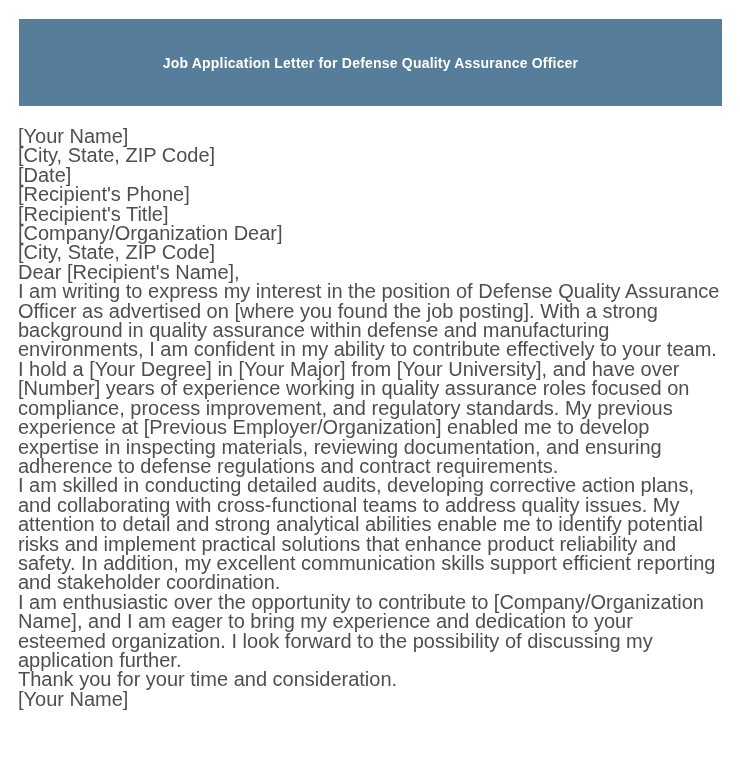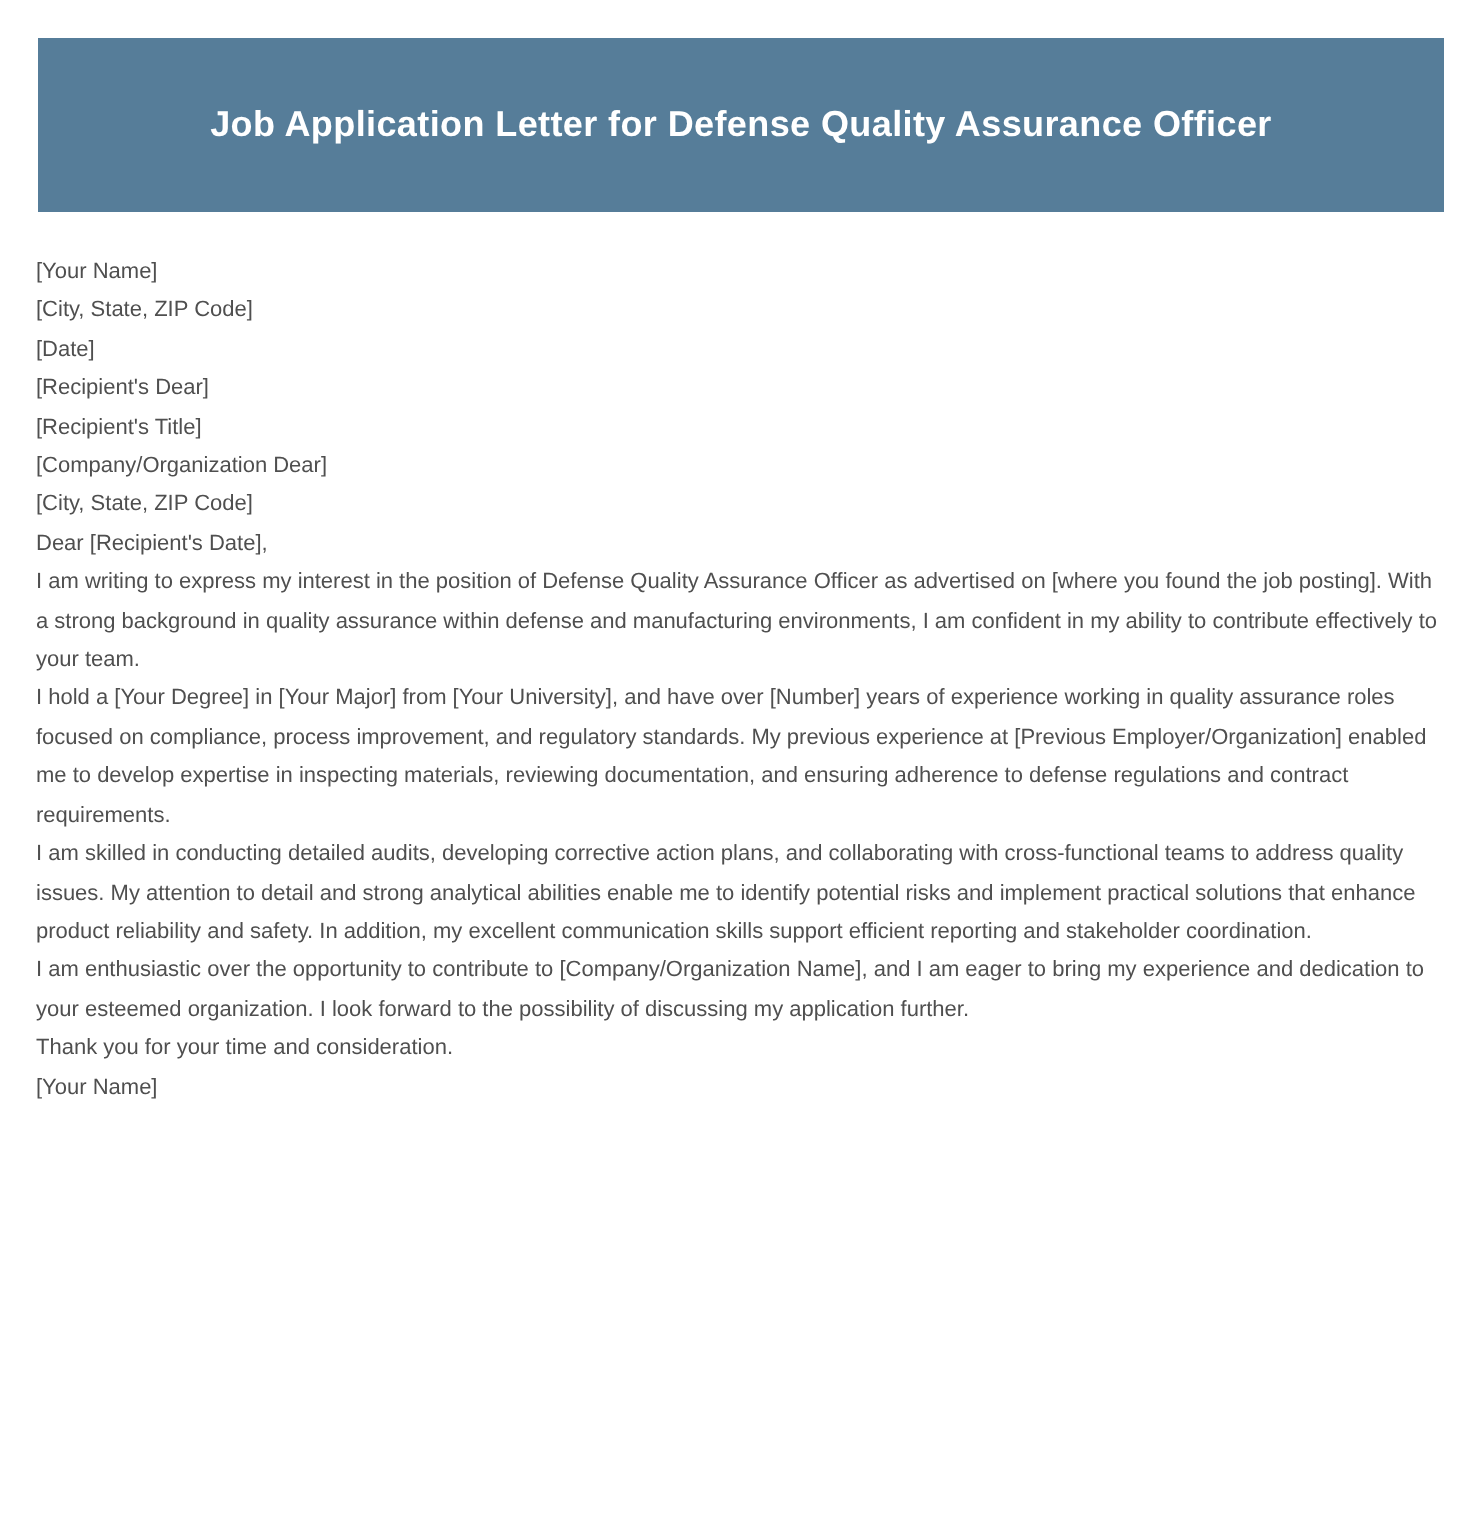--- a/index.html
+++ b/index.html
@@ -20,55 +20,55 @@
     top: 19px;
     width: 703px;
     height: 87px;
     background: #567d99;
     display: flex;
     align-items: center;
     justify-content: center;
   }
   .header-title {
     color: #ffffff;
-    font-size: 18px;
+    font-size: 14px;
     font-weight: 700;
     letter-spacing: 0.2px;
     text-align: center;
     white-space: nowrap;
   }
   .letter-body {
     position: absolute;
     left: 18px;
     top: 127px;
     width: 704px;
     color: #4f4f4f;
-    font-size: 11px;
+    font-size: 20px;
     line-height: 19.4px;
   }
   .letter-body p {
     margin: 0;
     padding: 0;
   }
 </style>
 </head>
 <body>
 
 <div class="header-bar">
   <div class="header-title">Job Application Letter for Defense Quality Assurance Officer</div>
 </div>
 
 <div class="letter-body">
   <p>[Your Name]</p>
   <p>[City, State, ZIP Code]</p>
   <p>[Date]</p>
-  <p>[Recipient's Dear]</p>
+  <p>[Recipient's Phone]</p>
   <p>[Recipient's Title]</p>
   <p>[Company/Organization Dear]</p>
   <p>[City, State, ZIP Code]</p>
-  <p>Dear [Recipient's Date],</p>
+  <p>Dear [Recipient's Name],</p>
   <p>I am writing to express my interest in the position of Defense Quality Assurance Officer as advertised on [where you found the job posting]. With a strong background in quality assurance within defense and manufacturing environments, I am confident in my ability to contribute effectively to your team.</p>
   <p>I hold a [Your Degree] in [Your Major] from [Your University], and have over [Number] years of experience working in quality assurance roles focused on compliance, process improvement, and regulatory standards. My previous experience at [Previous Employer/Organization] enabled me to develop expertise in inspecting materials, reviewing documentation, and ensuring adherence to defense regulations and contract requirements.</p>
   <p>I am skilled in conducting detailed audits, developing corrective action plans, and collaborating with cross-functional teams to address quality issues. My attention to detail and strong analytical abilities enable me to identify potential risks and implement practical solutions that enhance product reliability and safety. In addition, my excellent communication skills support efficient reporting and stakeholder coordination.</p>
   <p>I am enthusiastic over the opportunity to contribute to [Company/Organization Name], and I am eager to bring my experience and dedication to your esteemed organization. I look forward to the possibility of discussing my application further.</p>
   <p>Thank you for your time and consideration.</p>
   <p>[Your Name]</p>
 </div>
 
 </body></html>

